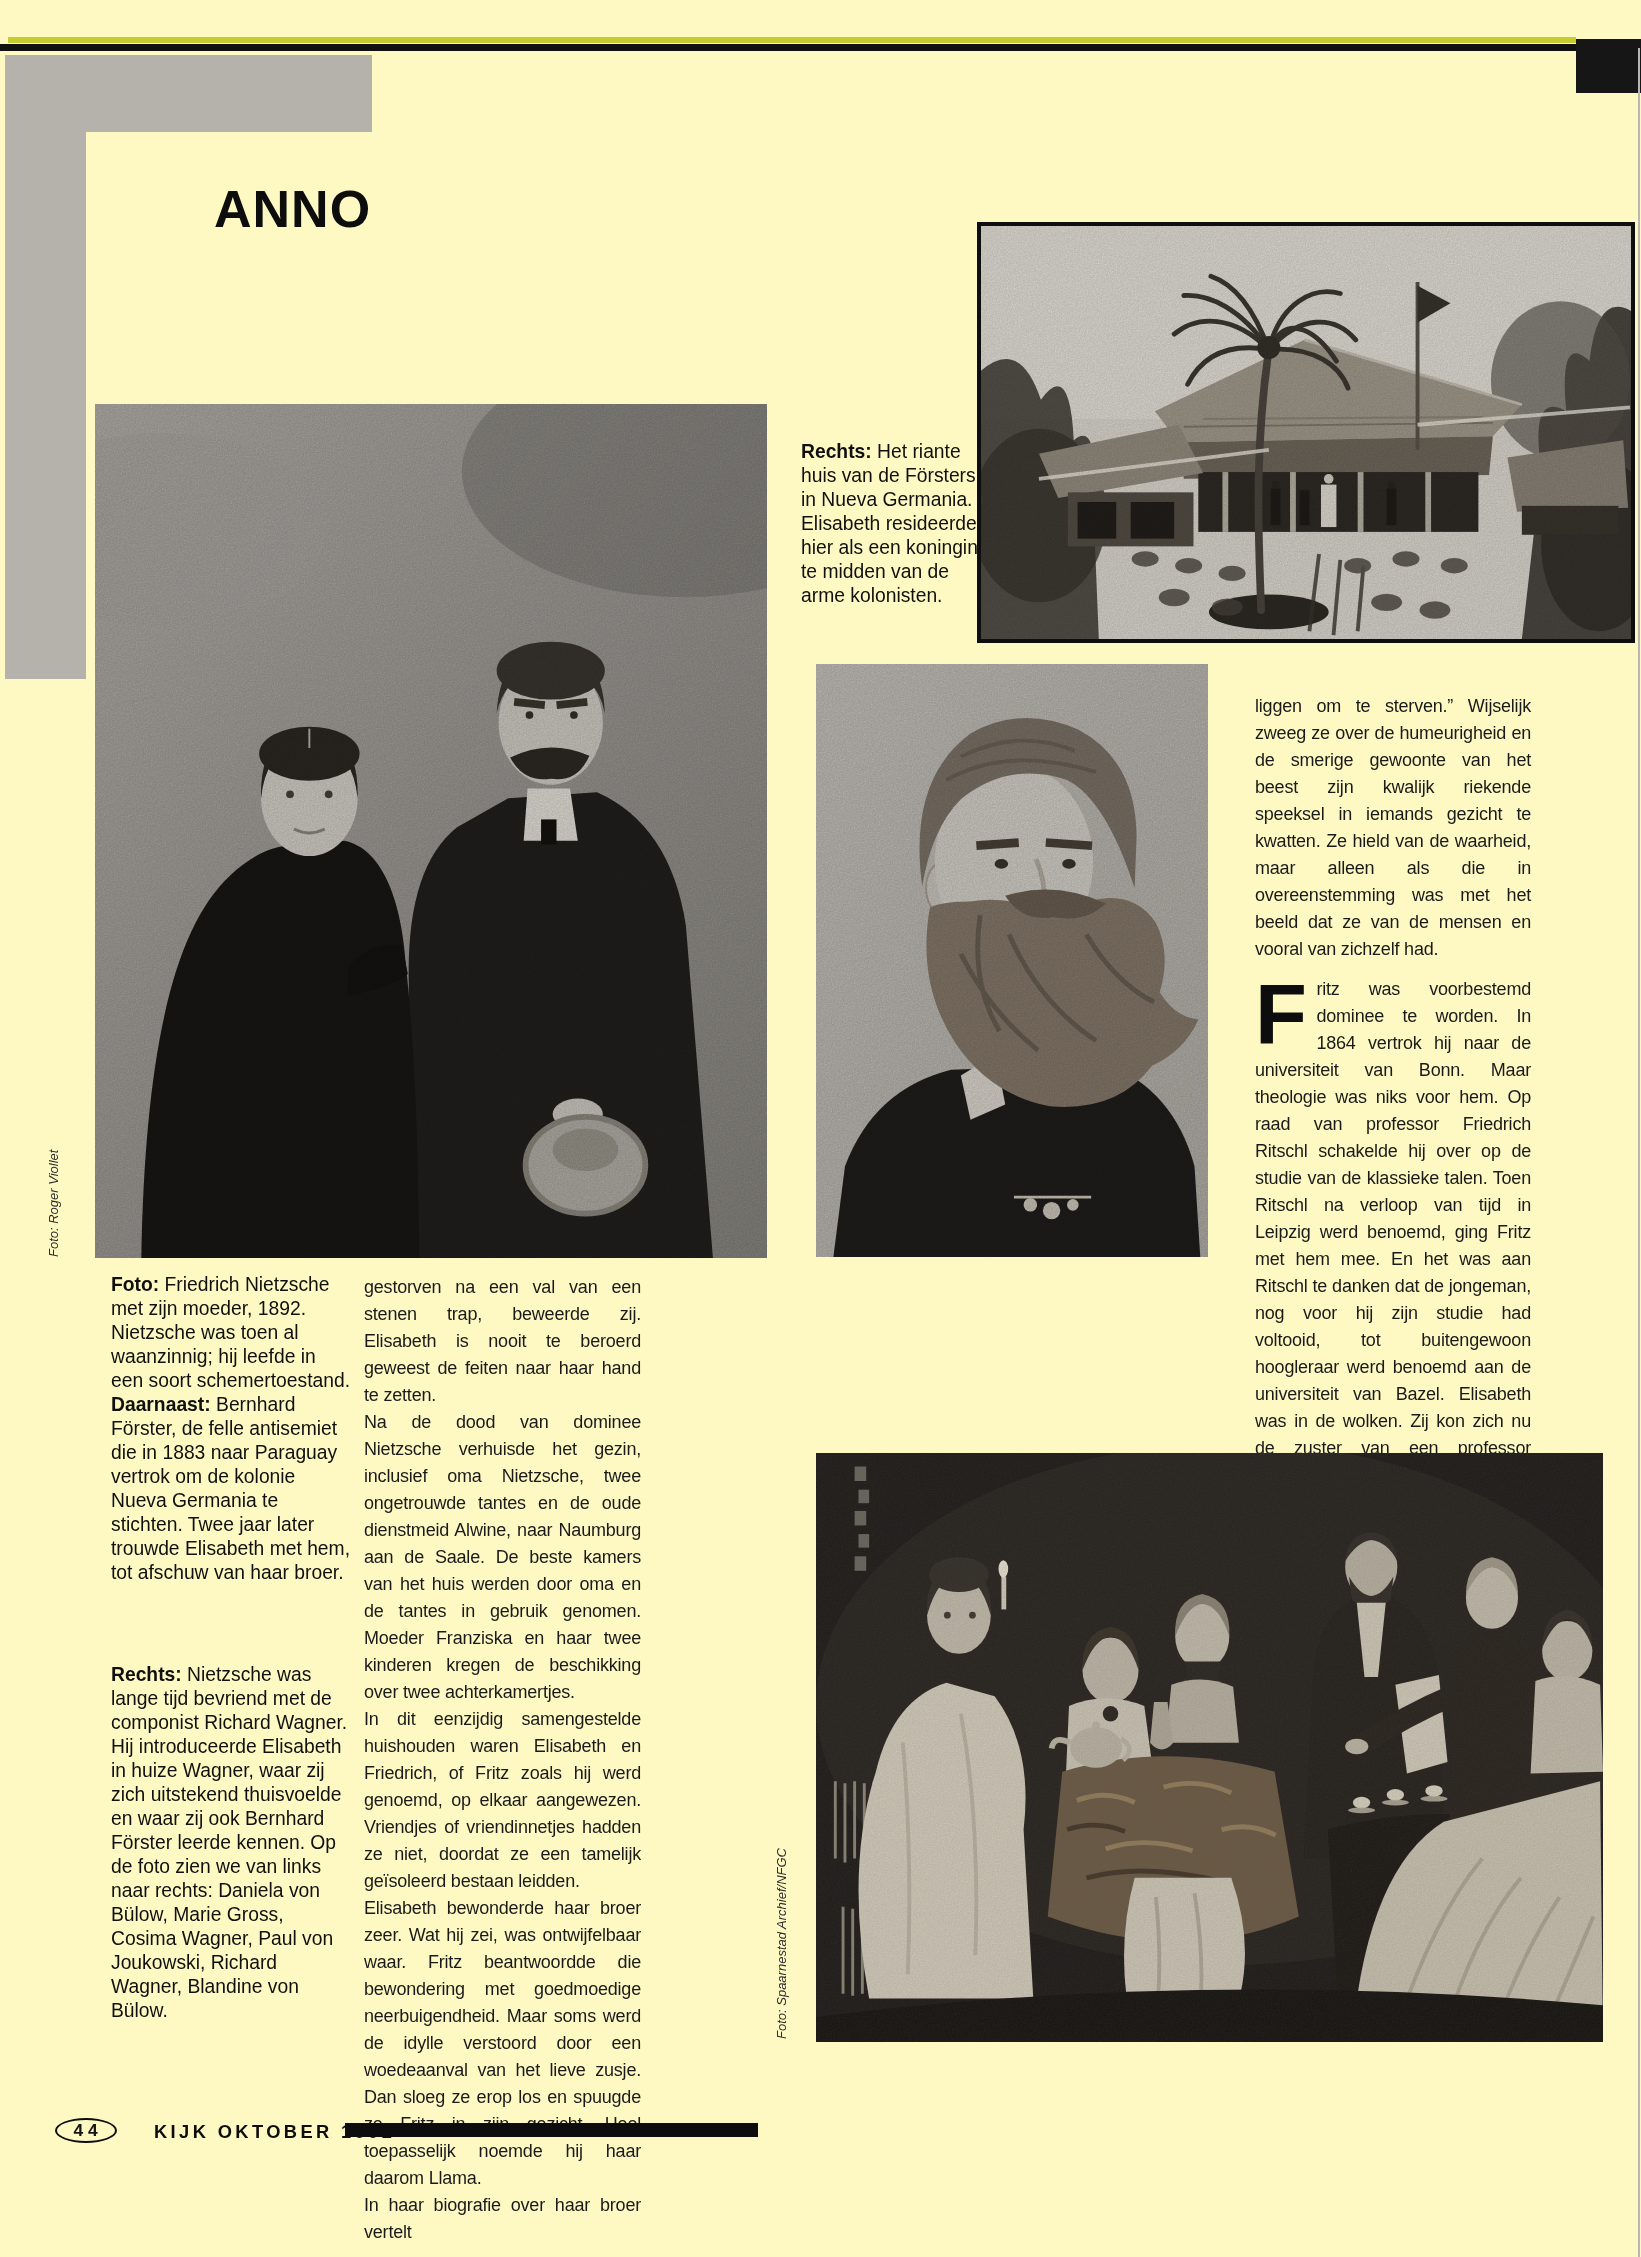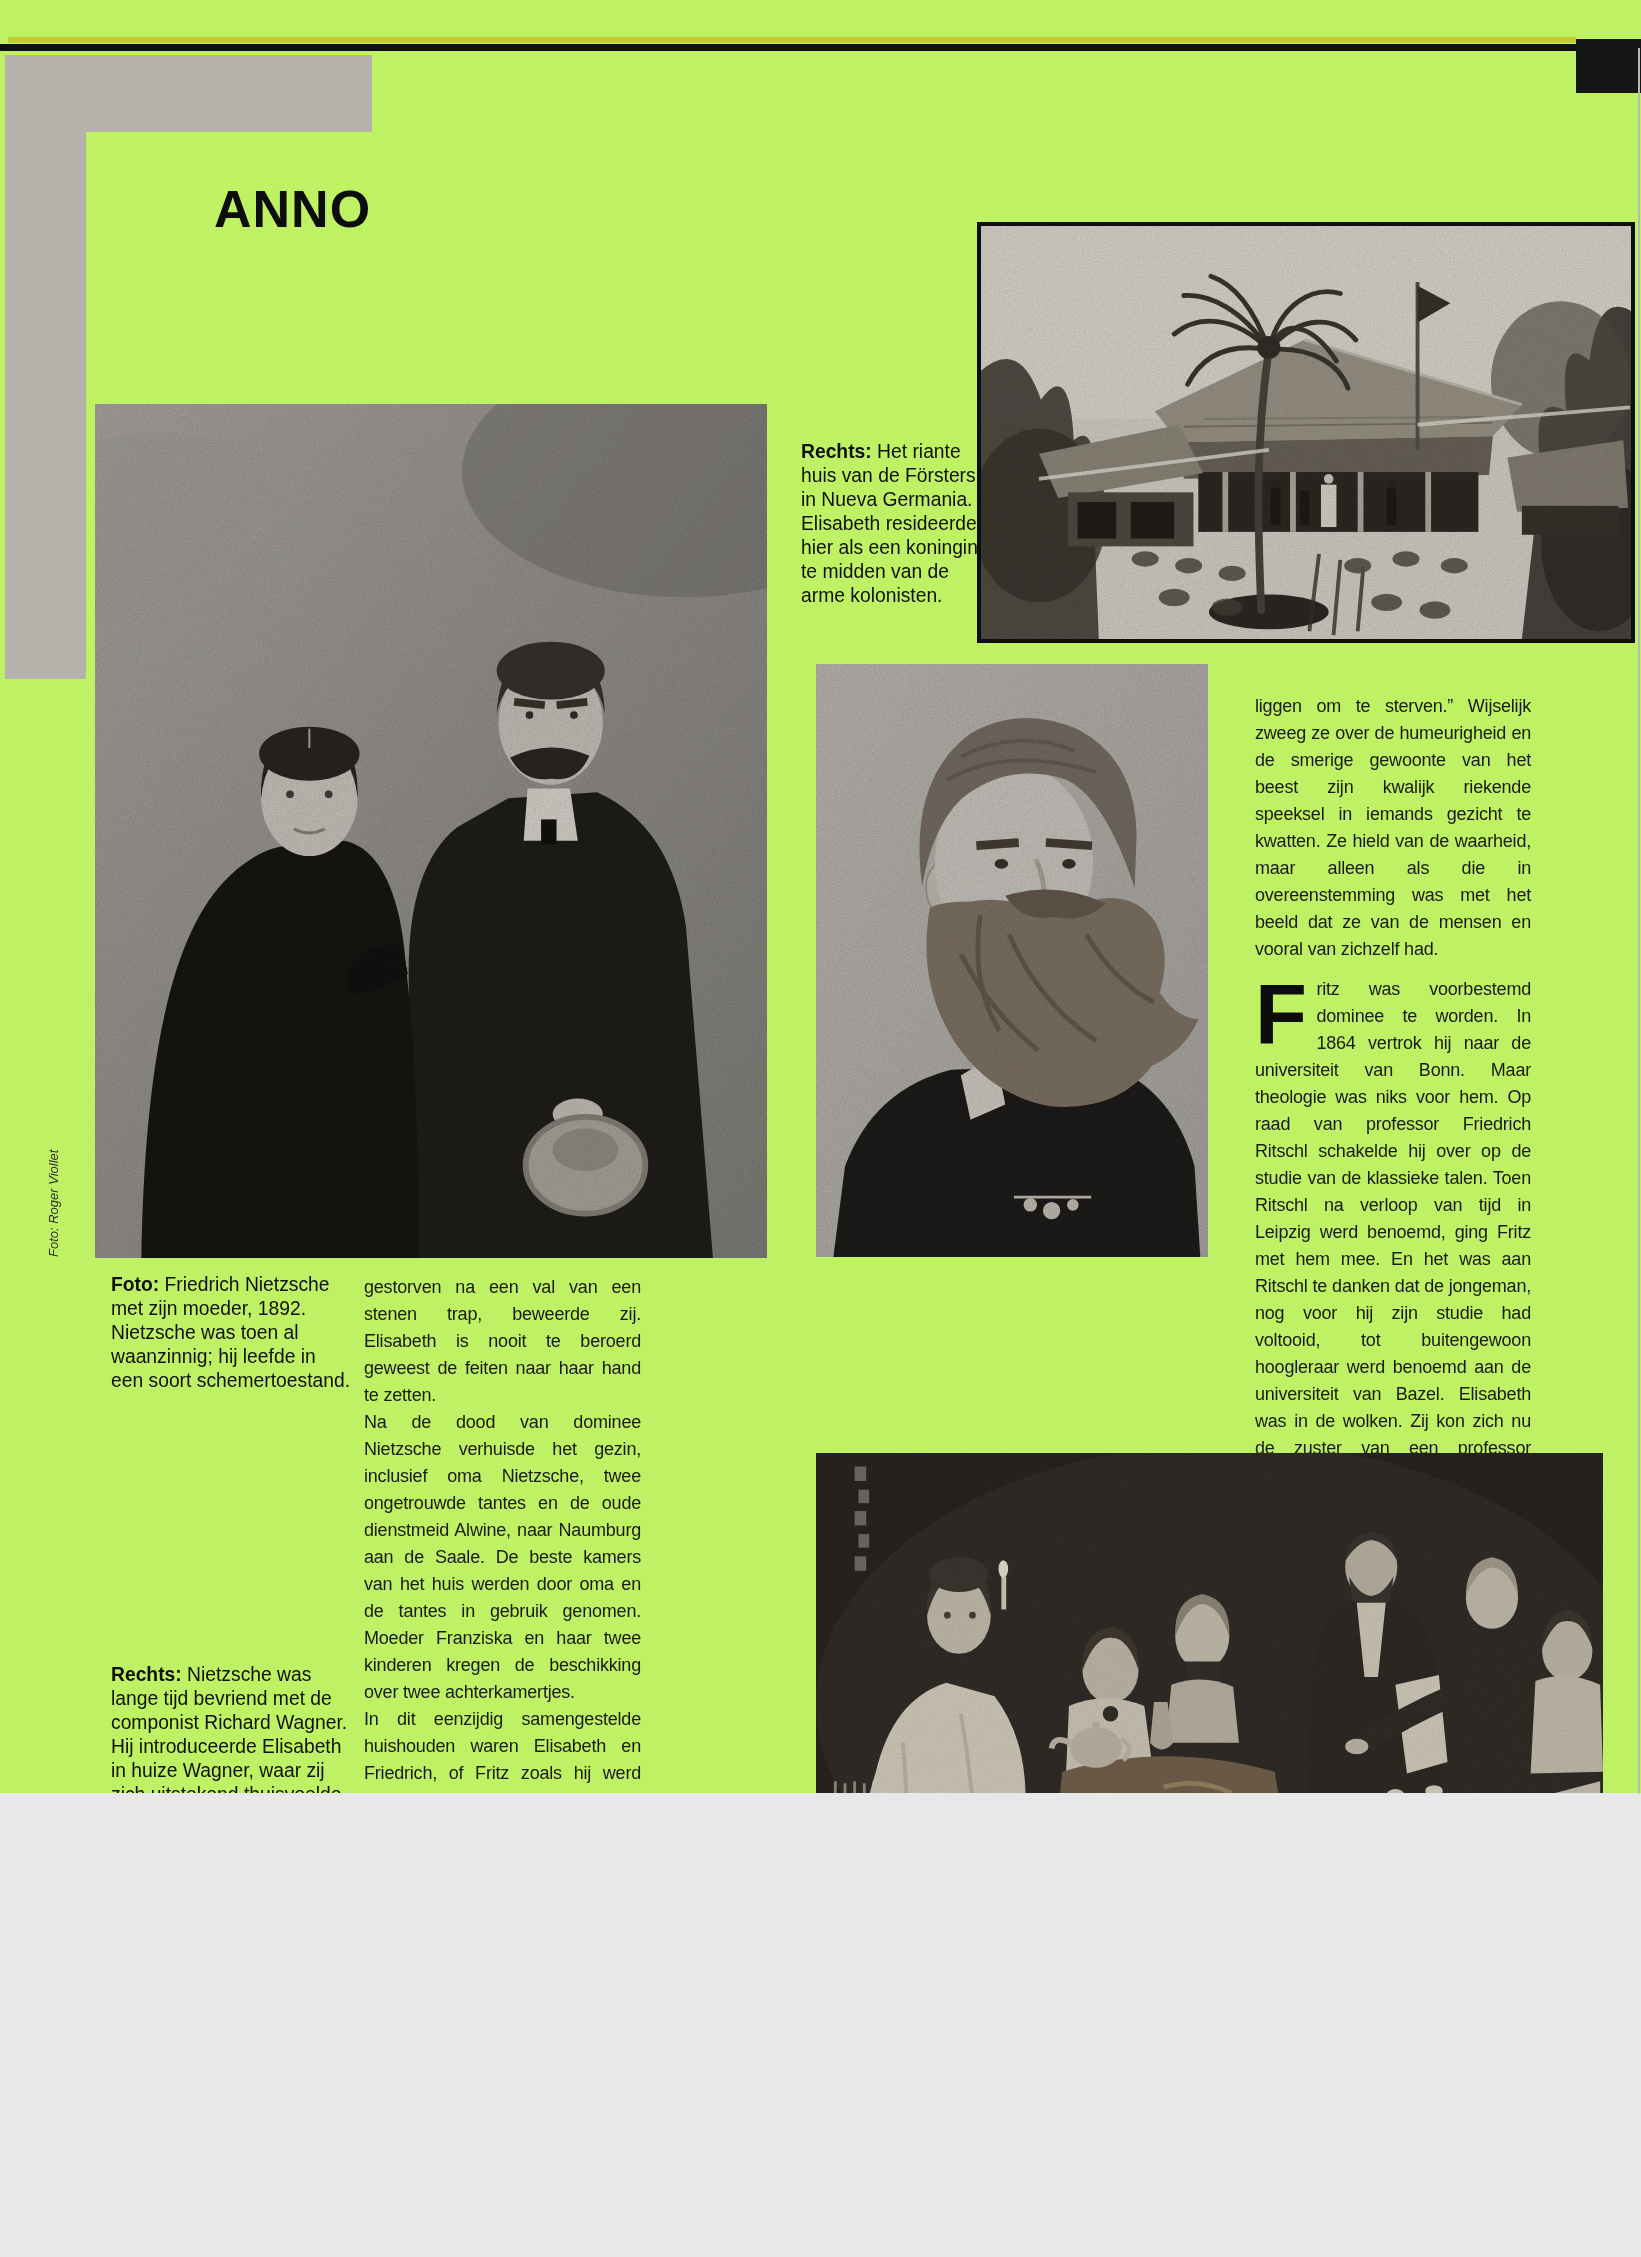--- a/index.html
+++ b/index.html
@@ -1,16 +1,16 @@
 <!DOCTYPE html>
 <html><head>
 <meta charset="utf-8">
 <style>
   html,body{margin:0;padding:0;background:#e8e8e8;}
-  .page{position:relative;width:1641px;height:1793px;background:#bef264;
+  .page{position:relative;width:1641px;height:2257px;background:#fef9c3;
         font-family:"Liberation Sans",sans-serif;color:#151515;overflow:hidden;}
   .abs{position:absolute;}
   
   .rule-yellow{left:7.7px;top:37px;width:1568px;height:5.8px;background:#c5cc2f;}
   .rule-black{left:0;top:44px;width:1576px;height:6.8px;background:#101010;}
   .corner-square{left:1576px;top:39px;width:66px;height:54px;background:#161616;}
   .gray-bar-h{left:4.8px;top:55px;width:367px;height:77px;background:#b5b1ab;}
   .gray-bar-v{left:4.8px;top:55px;width:81px;height:624px;background:#b5b1ab;}
   .page-edge{left:1638px;top:48px;width:1.9px;height:2209px;background:#b9b7b3;}
   .page-title{left:214px;top:148px;font-size:52px;font-weight:bold;letter-spacing:1px;color:#0d0d0d;line-height:1;}
@@ -247,20 +247,21 @@
     </svg>
   </div>
 
   <div class="abs bodycol" id="col-right">
     <p>liggen om te sterven.” Wijselijk zweeg ze over de humeurigheid en de smerige gewoonte van het beest zijn kwalijk riekende speeksel in iemands gezicht te kwatten. Ze hield van de waarheid, maar alleen als die in overeenstemming was met het beeld dat ze van de mensen en vooral van zichzelf had.</p>
     <p><span class="dropcap">F</span><span>ritz was voorbestemd dominee te worden. In 1864 vertrok hij naar de universiteit van Bonn. Maar theologie was niks voor hem. Op raad van professor Friedrich Ritschl schakelde hij over op de studie van de klassieke talen. Toen Ritschl na verloop van tijd in Leipzig werd benoemd, ging Fritz met hem mee. En het was aan Ritschl te danken dat de jongeman, nog voor hij zijn studie had voltooid, tot buitengewoon hoogleraar werd benoemd aan de universiteit van Bazel. Elisabeth was in de wolken. Zij kon zich nu de zuster van een professor noemen. Dat was beter dan de dochter van een dorpsdominee. Een prettige bijkomstigheid - nou ja, bijkomstigheid... - was dat Fritz met heel belangrijke mensen in aanraking kwam, met wie zij, Elisabeth, ook kennis kon maken. Een van die mensen</span></p>
   </div>
 
   <div class="abs" id="captions-left">
     <p class="cap"><span class="cap-label">Foto:</span> <span>Friedrich Nietzsche met zijn moeder, 1892. Nietzsche was toen al waanzinnig; hij leefde in een soort schemertoestand.</span></p>
+    <p class="cap"><span class="cap-label">Daarnaast:</span> <span>Bernhard Förster, de felle antisemiet die in 1883 naar Paraguay vertrok om de kolonie Nueva Germania te stichten. Twee jaar later trouwde Elisabeth met hem, tot afschuw van haar broer.</span></p>
   </div>
   <p class="cap abs" id="caption-right-photo"><span class="cap-label">Rechts:</span> <span>Nietzsche was lange tijd bevriend met de componist Richard Wagner. Hij introduceerde Elisabeth in huize Wagner, waar zij zich uitstekend thuisvoelde en waar zij ook Bernhard Förster leerde kennen. Op de foto zien we van links naar rechts: Daniela von Bülow, Marie Gross, Cosima Wagner, Paul von Joukowski, Richard Wagner, Blandine von Bülow.</span></p>
 
   <div class="abs bodycol prelines" id="col-middle">gestorven na een val van een stenen trap, beweerde zij. Elisabeth is nooit te beroerd geweest de feiten naar haar hand te zetten.
 Na de dood van dominee Nietzsche verhuisde het gezin, inclusief oma Nietzsche, twee ongetrouwde tantes en de oude dienstmeid Alwine, naar Naumburg aan de Saale. De beste kamers van het huis werden door oma en de tantes in gebruik genomen. Moeder Franziska en haar twee kinderen kregen de beschikking over twee achterkamertjes.
 In dit eenzijdig samengestelde huishouden waren Elisabeth en Friedrich, of Fritz zoals hij werd genoemd, op elkaar aangewezen. Vriendjes of vriendinnetjes hadden ze niet, doordat ze een tamelijk geïsoleerd bestaan leidden.
 Elisabeth bewonderde haar broer zeer. Wat hij zei, was ontwijfelbaar waar. Fritz beantwoordde die bewondering met goedmoedige neerbuigendheid. Maar soms werd de idylle verstoord door een woedeaanval van het lieve zusje. Dan sloeg ze erop los en spuugde ze Fritz in zijn gezicht. Heel toepasselijk noemde hij haar daarom Llama.
 In haar biografie over haar broer vertelt</div>
 
   <div class="photo" id="photo-group">

